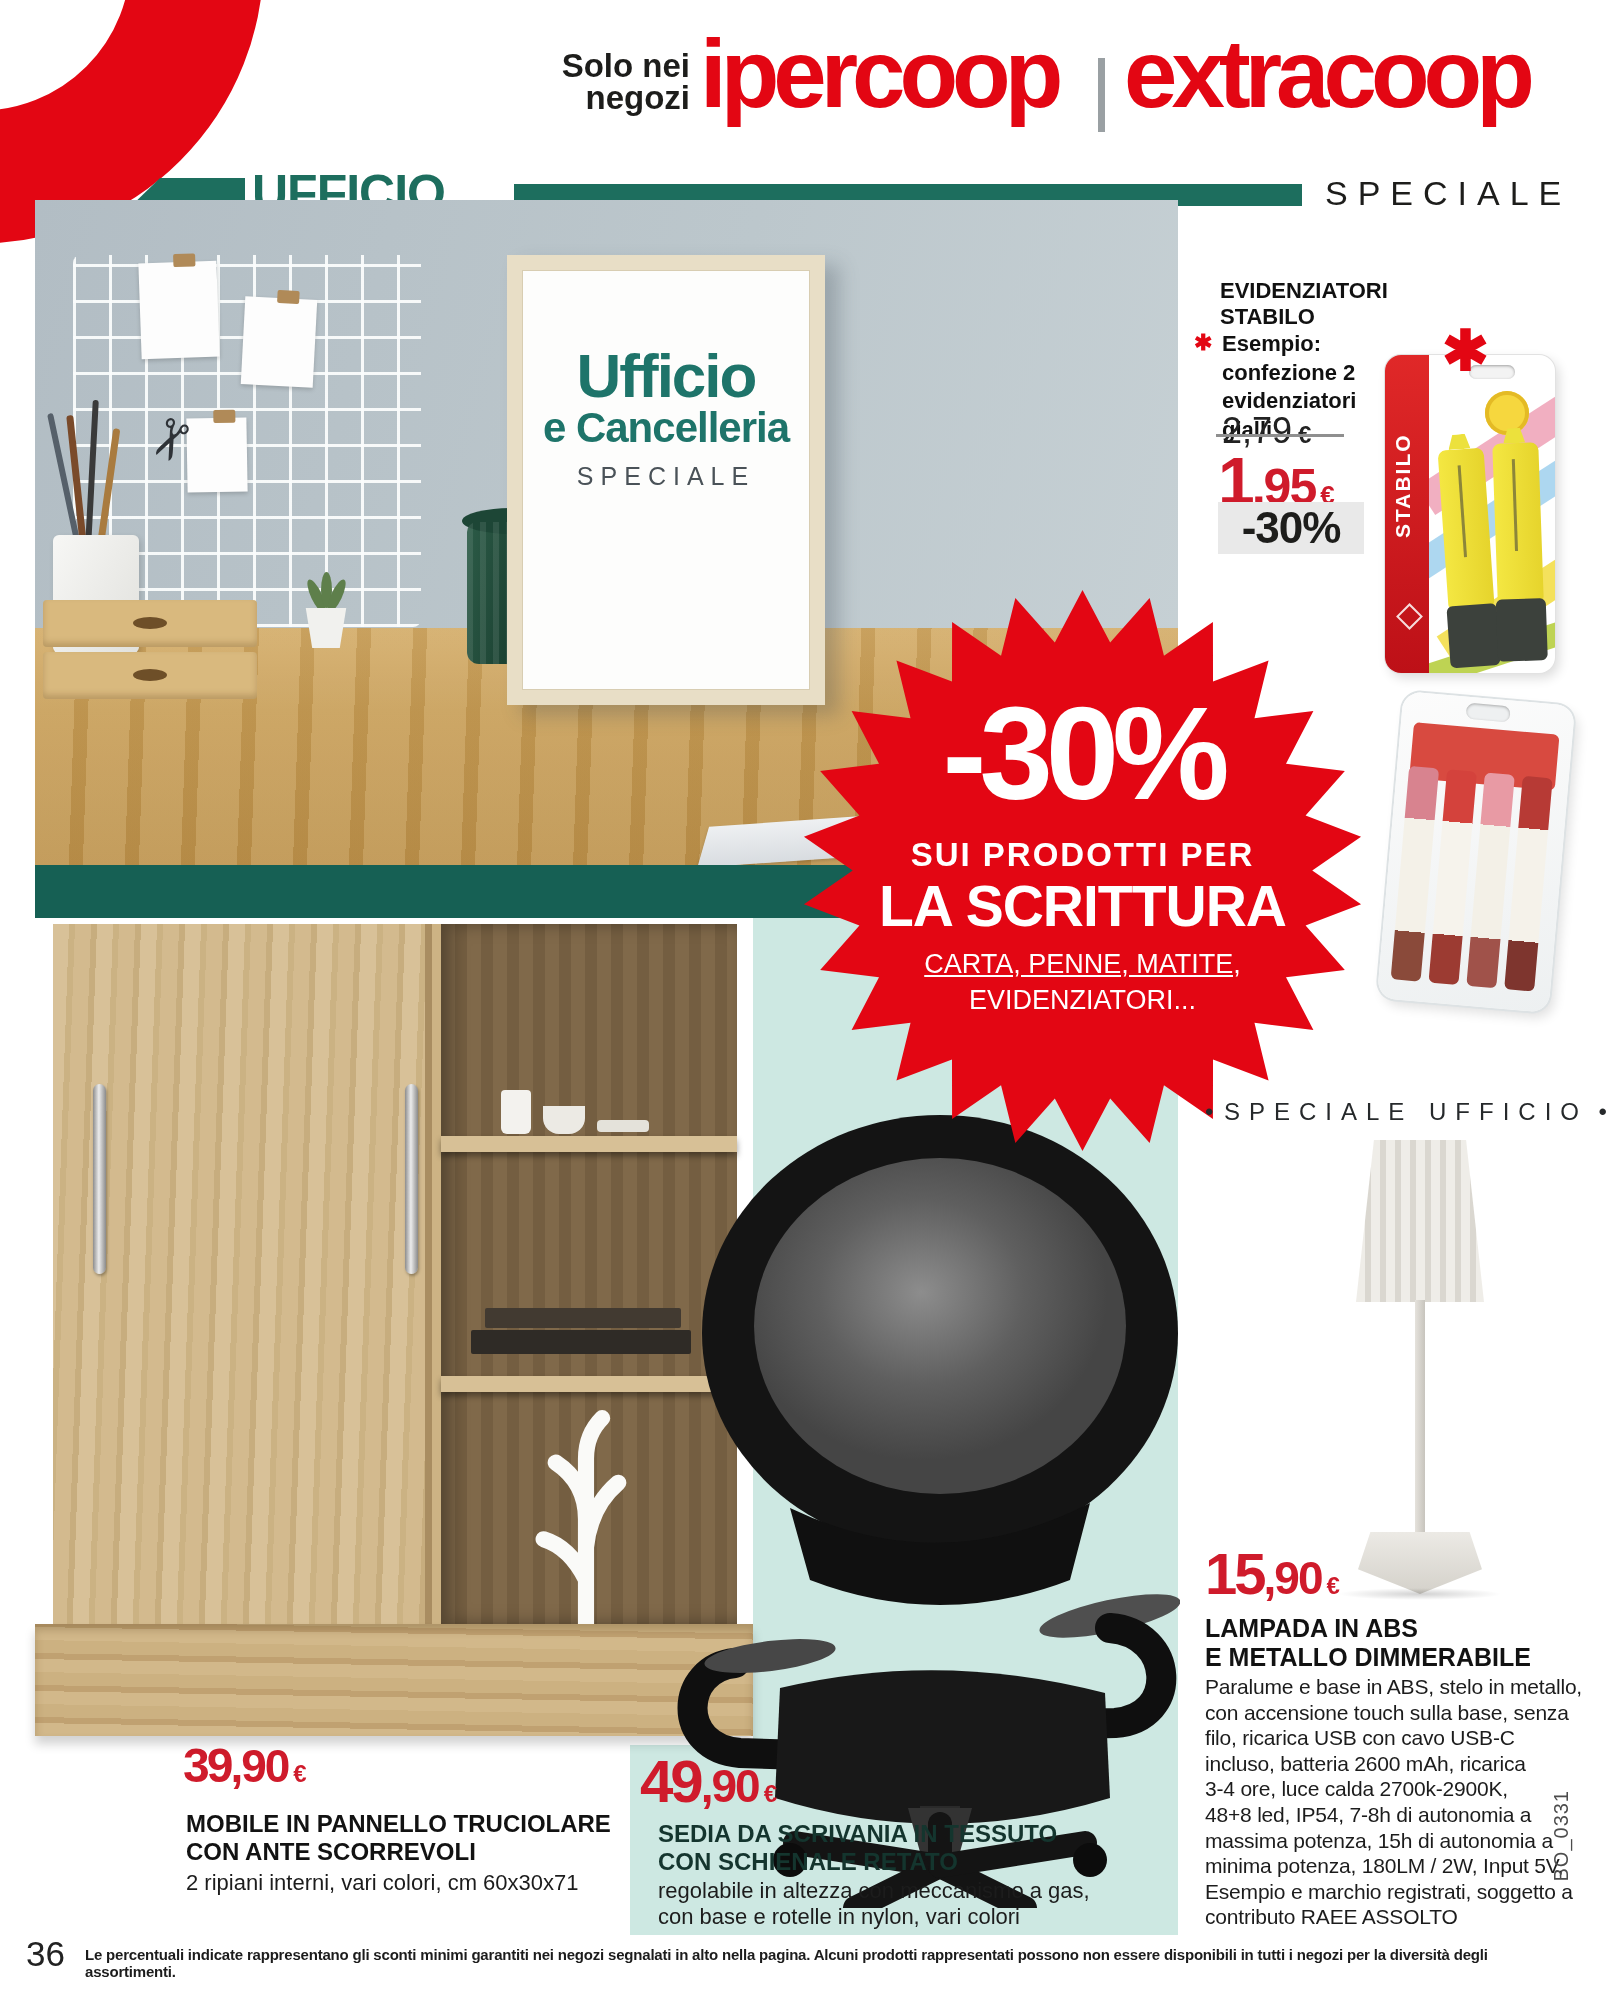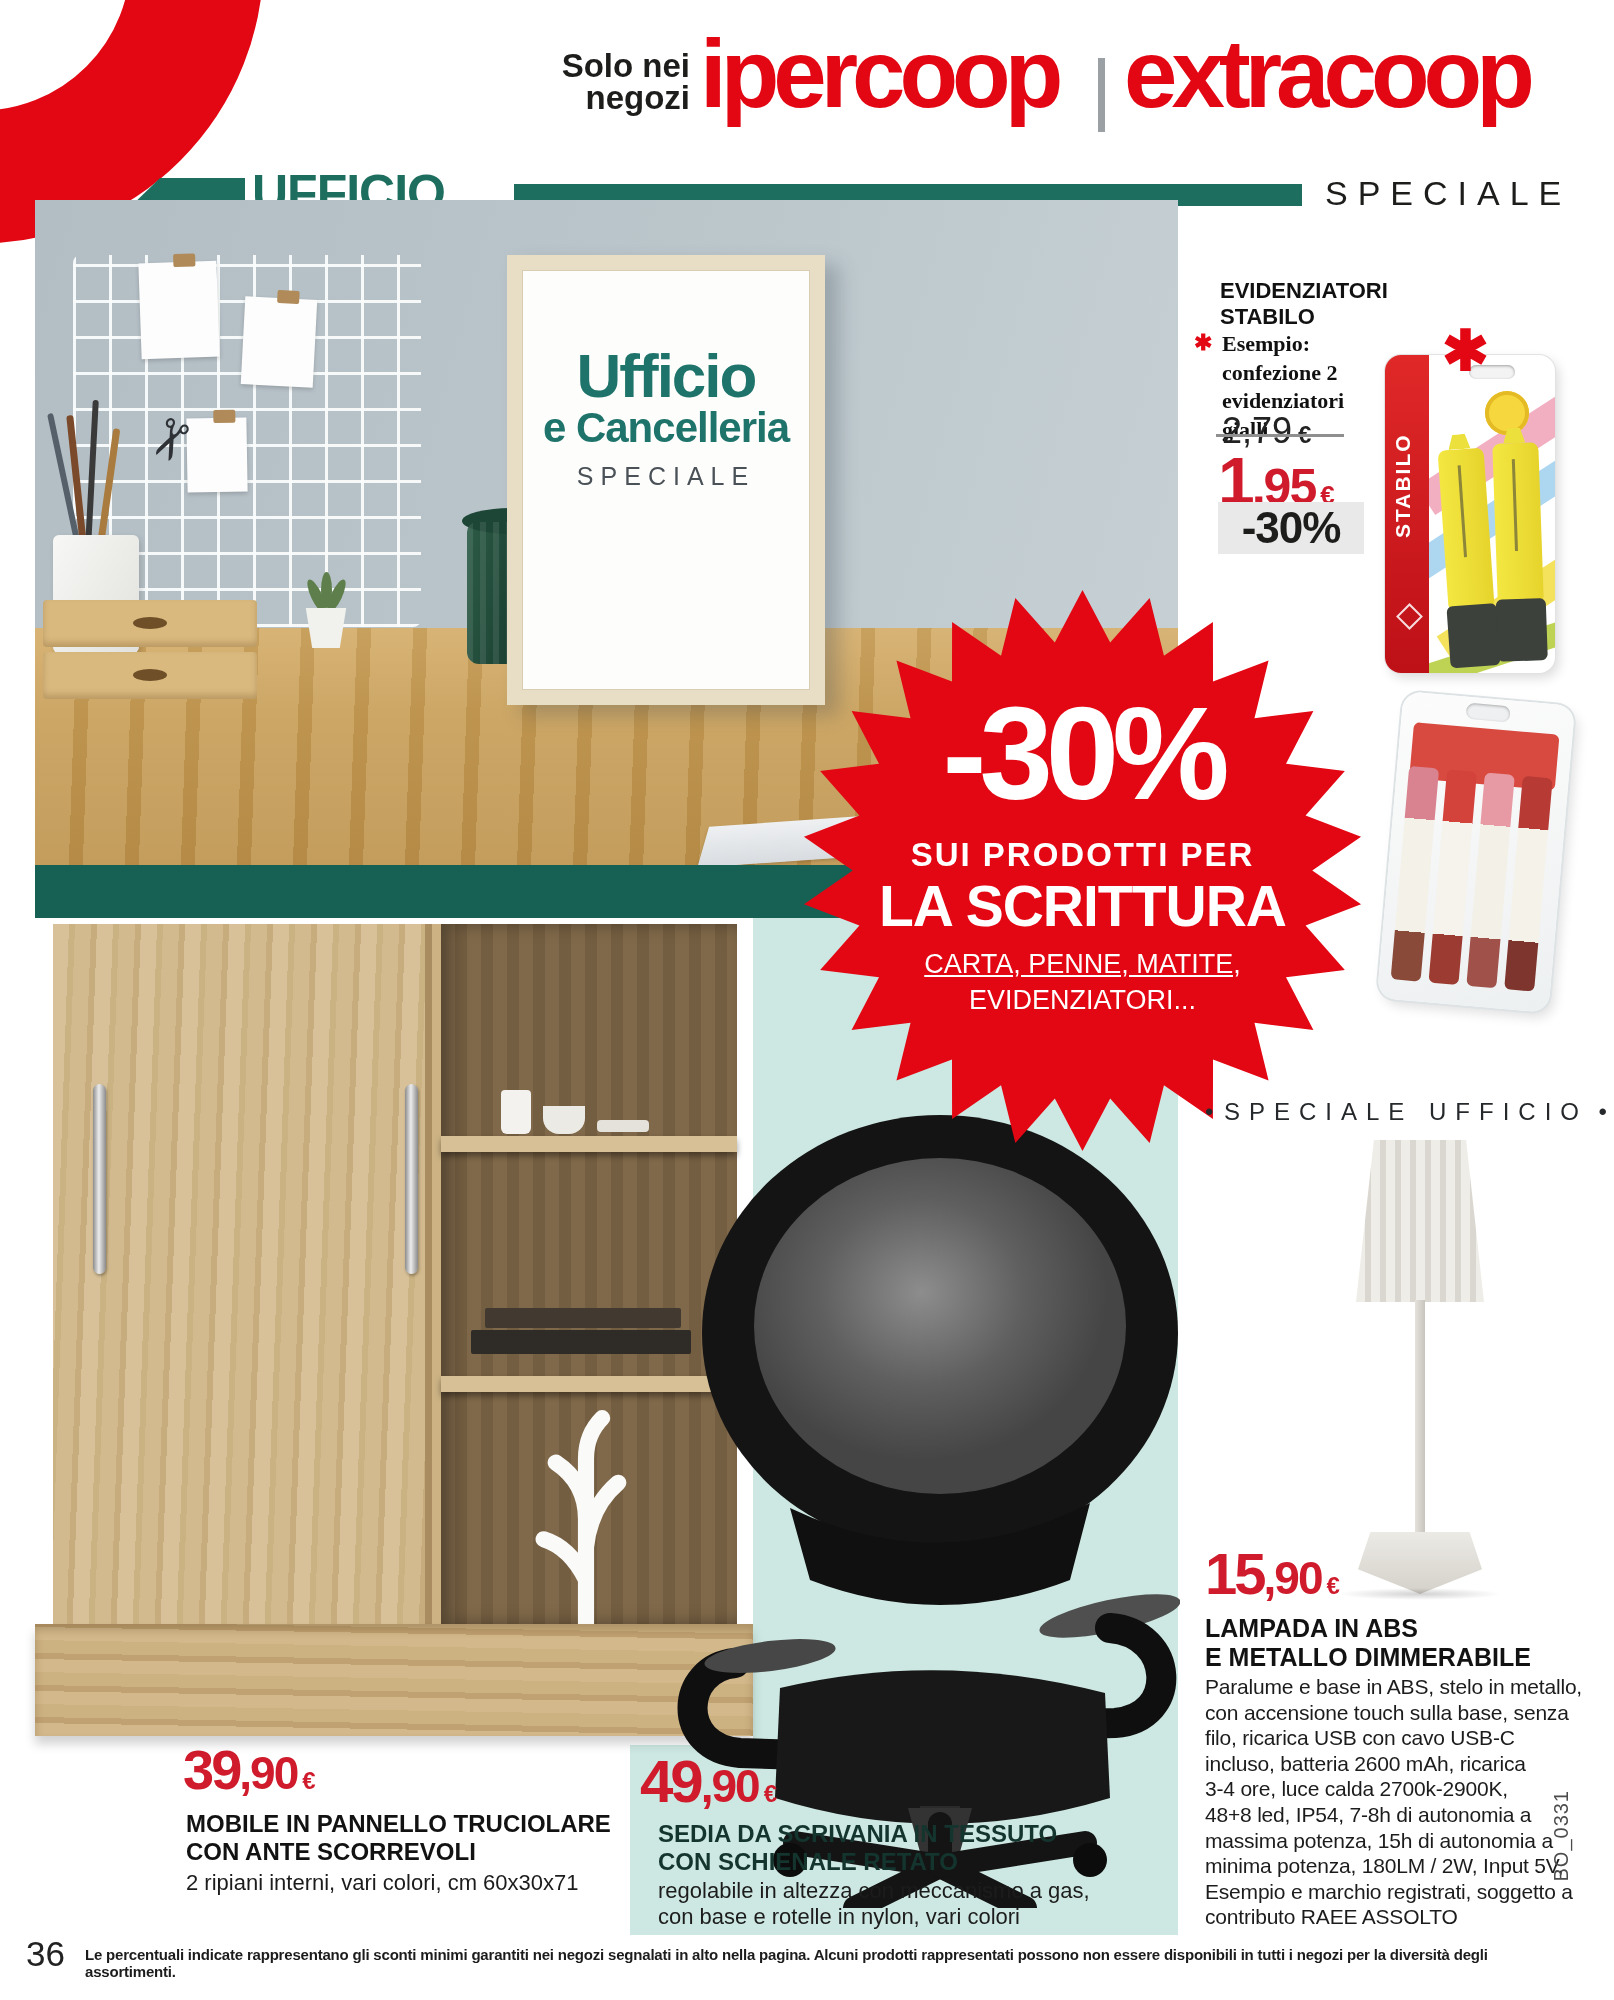--- a/index.html
+++ b/index.html
@@ -101,21 +101,21 @@
   .st-num{margin-top:100px;font-size:132px;font-weight:700;letter-spacing:-7px;line-height:1;}
   .st-l1{margin-top:16px;font-size:33px;font-weight:700;letter-spacing:2px;}
   .st-l2{margin-top:4px;font-size:57px;font-weight:700;letter-spacing:-1px;line-height:1;}
   .st-l3{margin-top:14px;font-size:27px;text-decoration:underline;}
   .st-l4{margin-top:5px;font-size:27px;}
 
   
   .rc{z-index:6;}
   .rc-title{left:1220px;top:278px;font-size:22px;font-weight:700;line-height:1.18;color:#111;}
   .rc-ast-sm{left:1194px;top:330px;font-size:22px;color:#e30613;font-weight:700;}
-  .rc-note{left:1222px;top:330px;font-size:22px;font-weight:700;line-height:1.3;color:#111;font-family:Liberation Serif, serif;}
+  .rc-note{left:1222px;top:330px;font-size:22px;font-weight:700;line-height:1.3;color:#111;}
   .rc-old{left:1222px;top:410px;font-size:36px;color:#222;}
   .rc-old .eur{font-size:24px;font-weight:700;margin-left:6px;}
   .strike{left:1216px;top:434px;width:128px;height:3px;background:#8f8f8f;}
   .price{color:#cf1b2b;font-weight:700;line-height:1;}
   .p-int{font-size:66px;letter-spacing:-3px;}
   .p-dec{font-size:50px;letter-spacing:-2px;}
   .p-eur{font-size:26px;margin-left:5px;}
   .rc-price{left:1218px;top:448px;}
   .rc-badge{left:1218px;top:502px;width:146px;height:52px;background:#e9e9e9;color:#1d1d1b;
         font-size:44px;font-weight:700;text-align:center;line-height:51px;letter-spacing:-1px;}
@@ -382,21 +382,21 @@
     <div>incluso, batteria 2600 mAh, ricarica</div>
     <div>3-4 ore, luce calda 2700k-2900K,</div>
     <div>48+8 led, IP54, 7-8h di autonomia a</div>
     <div>massima potenza, 15h di autonomia a</div>
     <div>minima potenza, 180LM / 2W, Input 5V,</div>
     <div>Esempio e marchio registrati, soggetto a</div>
     <div>contributo RAEE ASSOLTO</div>
   </div>
 
   <div class="abs cab-price price">
-    <span class="p-int" style="font-size:56px;">39</span><span class="p-dec" style="font-size:46px;">,90</span><span class="p-eur" style="font-size:24px;">€</span>
+    <span class="p-int" style="font-size:48px;">39</span><span class="p-dec" style="font-size:46px;">,90</span><span class="p-eur" style="font-size:24px;">€</span>
   </div>
   <div class="abs cab-name">
     <div>MOBILE IN PANNELLO TRUCIOLARE</div>
     <div>CON ANTE SCORREVOLI</div>
   </div>
   <div class="abs cab-desc">2 ripiani interni, vari colori, cm 60x30x71</div>
 
   <div class="abs ch-price price">
     <span class="p-int" style="font-size:60px;">49</span><span class="p-dec" style="font-size:46px;">,90</span><span class="p-eur" style="font-size:24px;">€</span>
   </div>

